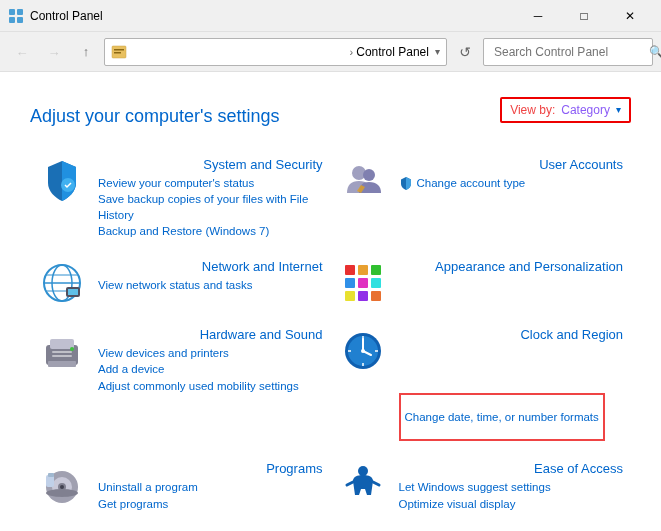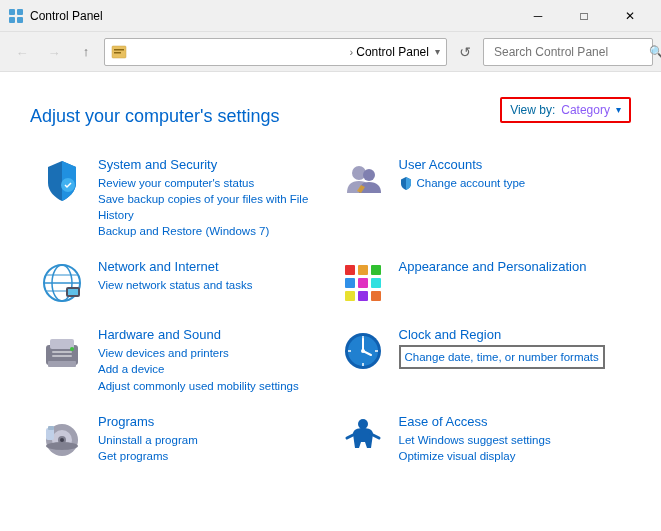--- a/index.html
+++ b/index.html
@@ -156,21 +156,21 @@
     .view-by {
       display: flex;
       align-items: center;
       gap: 6px;
       border: 2px solid #e00;
       padding: 4px 8px;
       border-radius: 2px;
     }
     .view-by-label {
       font-size: 12px;
-      color: #0369a1;
+      color: #ef4444;
     }
     .view-by-value {
       font-size: 12px;
       color: #8b5cf6;
       cursor: pointer;
     }
     .view-by-arrow {
       font-size: 10px;
       color: #0066cc;
     }
@@ -198,32 +198,34 @@
     .category-text {
       flex: 1;
     }
     .category-title {
       font-size: 13px;
       color: #0066cc;
       cursor: pointer;
       text-decoration: none;
       display: block;
       margin-bottom: 3px;
+      text-align: right;
     }
     .category-desc {
       font-size: 11.5px;
       color: #0066cc;
       line-height: 1.4;
       cursor: pointer;
       display: block;
     }
     .category-desc.highlighted-box {
-      border: 2px solid #737373;
-      padding: 2px 4px;
+      border: 2px solid #ef4444;
+      padding: 14px 4px;
       display: inline-block;
+      margin-top: 48px;
     }
 
     
     svg { display: block; }
   </style>
 </head>
 <body>
 
 <div class="title-bar">
   <div class="title-bar-icon">

